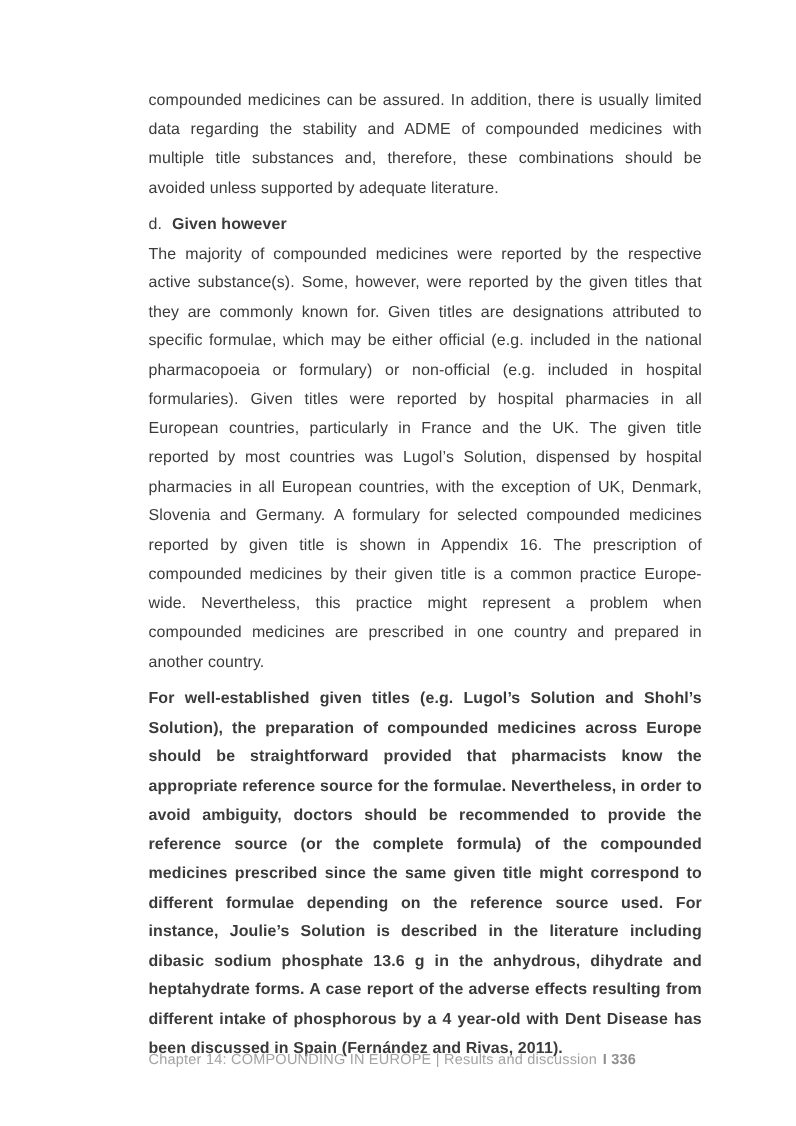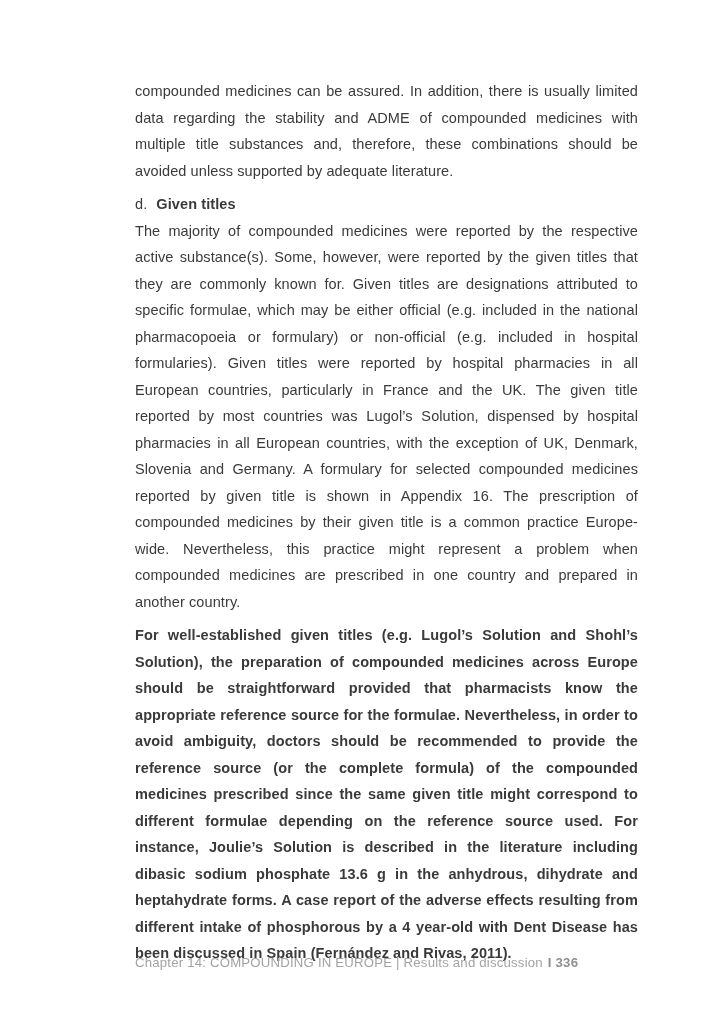--- a/index.html
+++ b/index.html
@@ -67,21 +67,21 @@
 </head>
 <body>
 
 <div class="page">
 
   <main class="content">
 
     <p class="para">compounded medicines can be assured. In addition, there is usually limited data regarding the stability and ADME of compounded medicines with multiple title substances and, therefore, these combinations should be avoided unless supported by adequate literature.</p>
 
     <h3 class="heading">
-      <span class="h-prefix">d.</span><span class="h-title">Given titles</span>
+      <span class="h-prefix">d.</span><span class="h-title">Given however</span>
     </h3>
 
     <p class="para">The majority of compounded medicines were reported by the respective active substance(s). Some, however, were reported by the given titles that they are commonly known for. Given titles are designations attributed to specific formulae, which may be either official (e.g. included in the national pharmacopoeia or formulary) or non-official (e.g. included in hospital formularies). Given titles were reported by hospital pharmacies in all European countries, particularly in France and the UK. The given title reported by most countries was Lugol’s Solution, dispensed by hospital pharmacies in all European countries, with the exception of UK, Denmark, Slovenia and Germany. A formulary for selected compounded medicines reported by given title is shown in Appendix 16. The prescription of compounded medicines by their given title is a common practice Europe-wide. Nevertheless, this practice might represent a problem when compounded medicines are prescribed in one country and prepared in another country.</p>
 
     <p class="para mt">For well-established given titles (e.g. Lugol’s Solution and Shohl’s Solution), the preparation of compounded medicines across Europe should be straightforward provided that pharmacists know the appropriate reference source for the formulae. Nevertheless, in order to avoid ambiguity, doctors should be recommended to provide the reference source (or the complete formula) of the compounded medicines prescribed since the same given title might correspond to different formulae depending on the reference source used. For instance, Joulie’s Solution is described in the literature including dibasic sodium phosphate 13.6 g in the anhydrous, dihydrate and heptahydrate forms. A case report of the adverse effects resulting from different intake of phosphorous by a 4 year-old with Dent Disease has been discussed in Spain (Fernández and Rivas, 2011).</p>
 
   </main>
 
   <footer class="footer">
     <span>Chapter 14: COMPOUNDING IN EUROPE | Results and discussion</span><span class="footer-bold">I 336</span>

